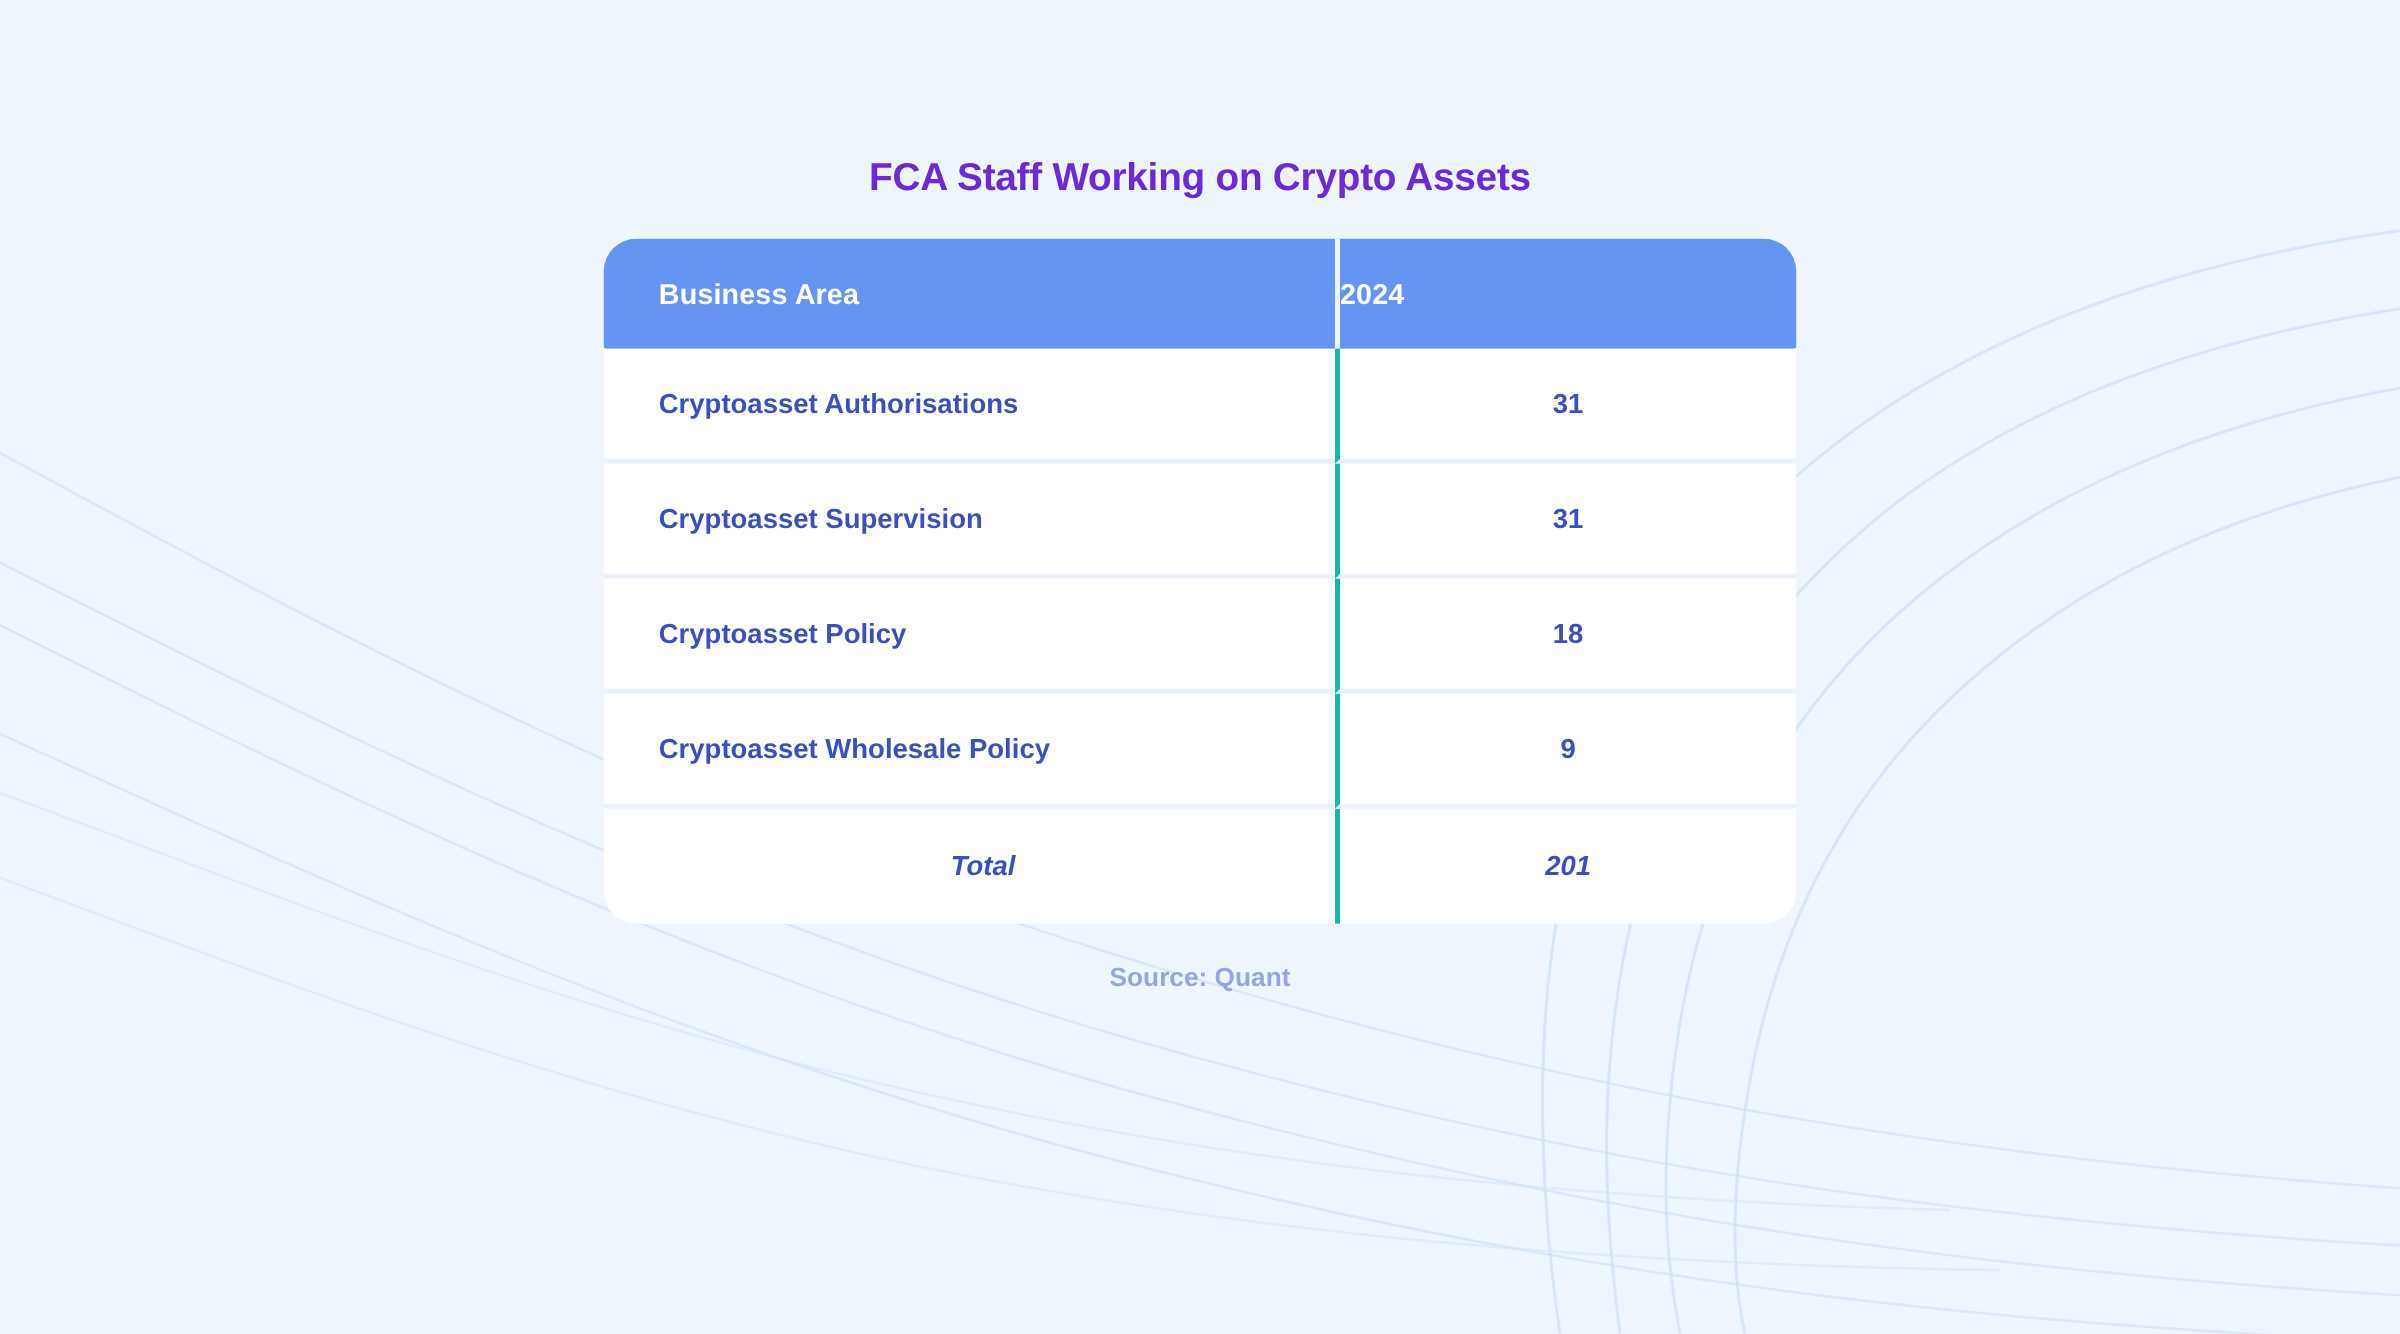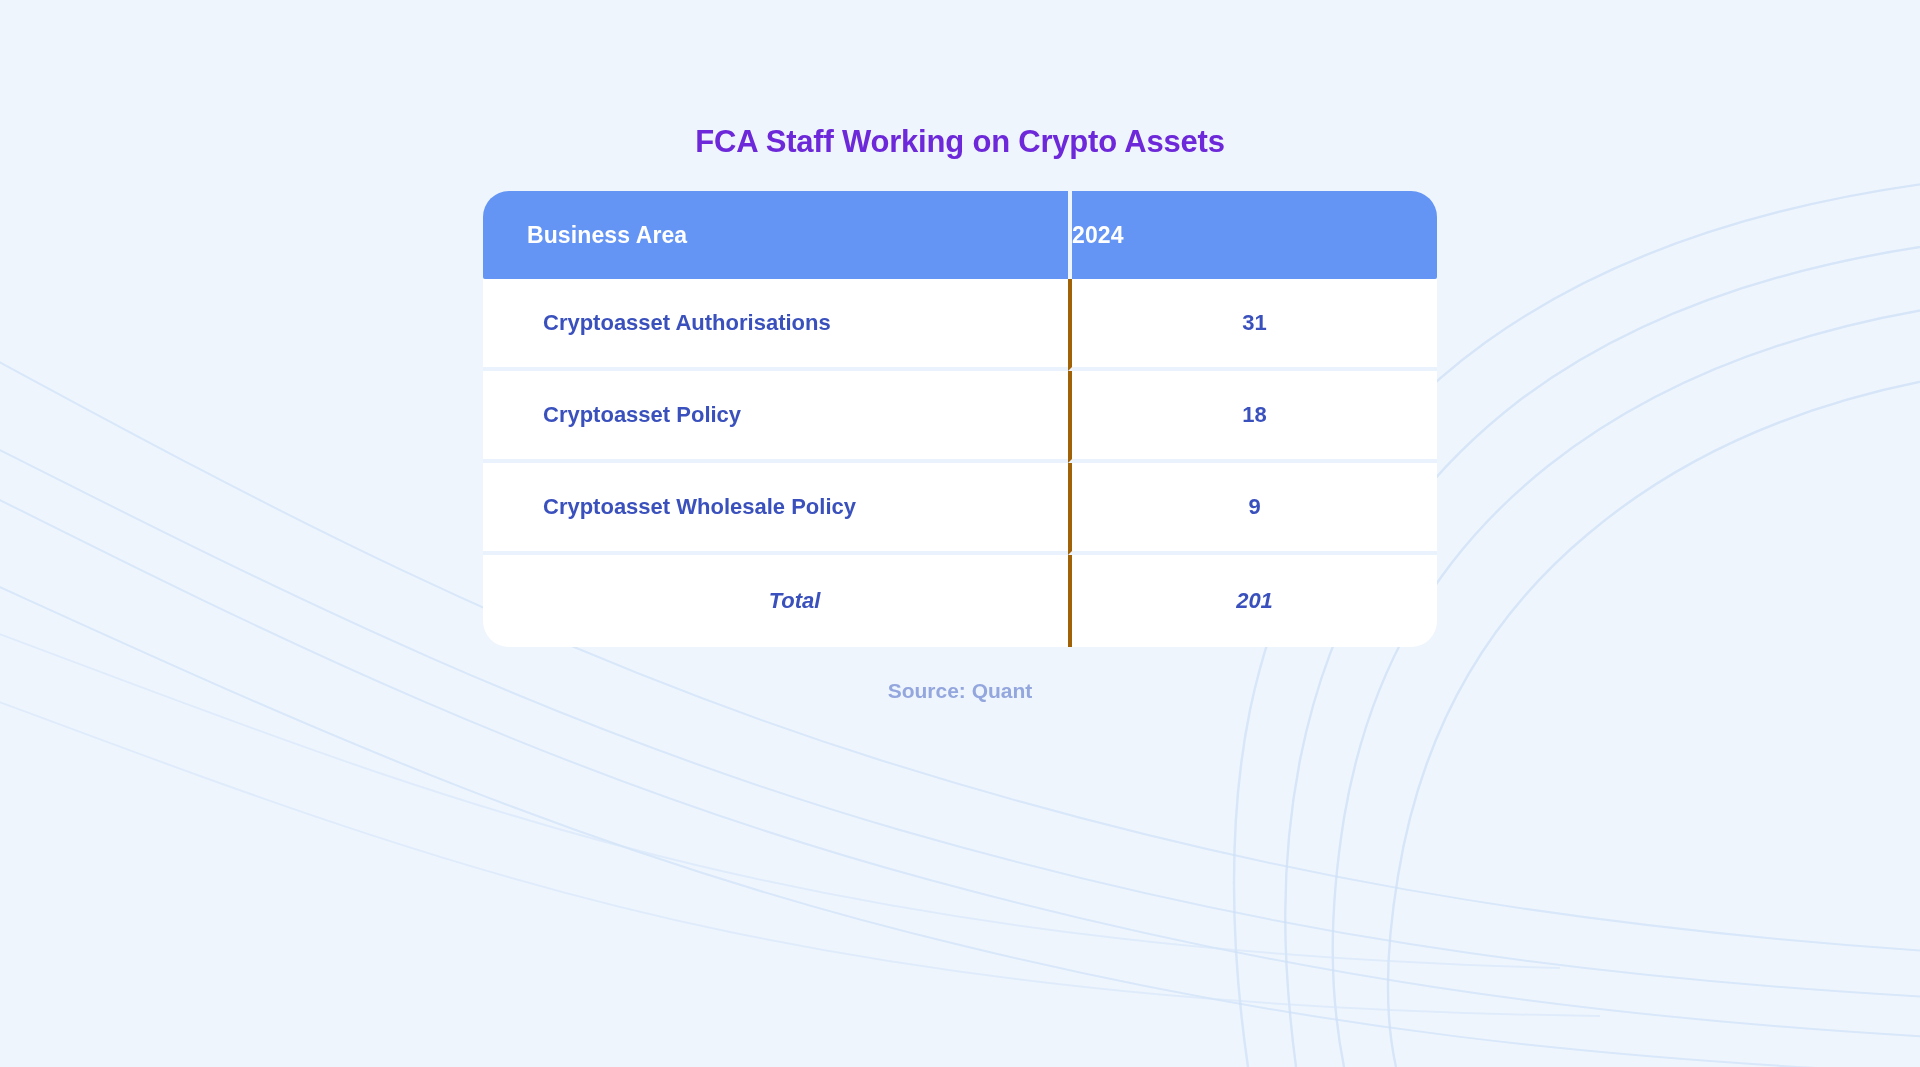--- a/index.html
+++ b/index.html
@@ -95,26 +95,26 @@
 
   
   .data-table tbody td {
     background: #ffffff;
     color: #3a51bd;
     font-weight: 600;
     border-bottom: 4px solid #eaf3fd;
   }
   .data-table tbody td.cell-area {
     text-align: left;
-    padding-left: 60px;
+    padding-left: 44px;
     padding-right: 22px;
   }
   .data-table tbody td.cell-value {
     text-align: center;
-    border-left: 4px solid #a16207;
+    border-left: 4px solid #14b8a6;
     font-weight: 600;
   }
 
   
   .data-table tbody tr.total-row td {
     font-style: italic;
     border-bottom: none;
   }
   .data-table tbody tr.total-row td.cell-area {
     border-bottom-left-radius: 26px;
@@ -172,20 +172,24 @@
           <th class="th-area">Business Area</th>
           <th class="th-value">2024</th>
         </tr>
       </thead>
       <tbody>
         <tr>
           <td class="cell-area">Cryptoasset Authorisations</td>
           <td class="cell-value">31</td>
         </tr>
         <tr>
+          <td class="cell-area">Cryptoasset Supervision</td>
+          <td class="cell-value">31</td>
+        </tr>
+        <tr>
           <td class="cell-area">Cryptoasset Policy</td>
           <td class="cell-value">18</td>
         </tr>
         <tr>
           <td class="cell-area">Cryptoasset Wholesale Policy</td>
           <td class="cell-value">9</td>
         </tr>
         <tr class="total-row">
           <td class="cell-area">Total</td>
           <td class="cell-value">201</td>

